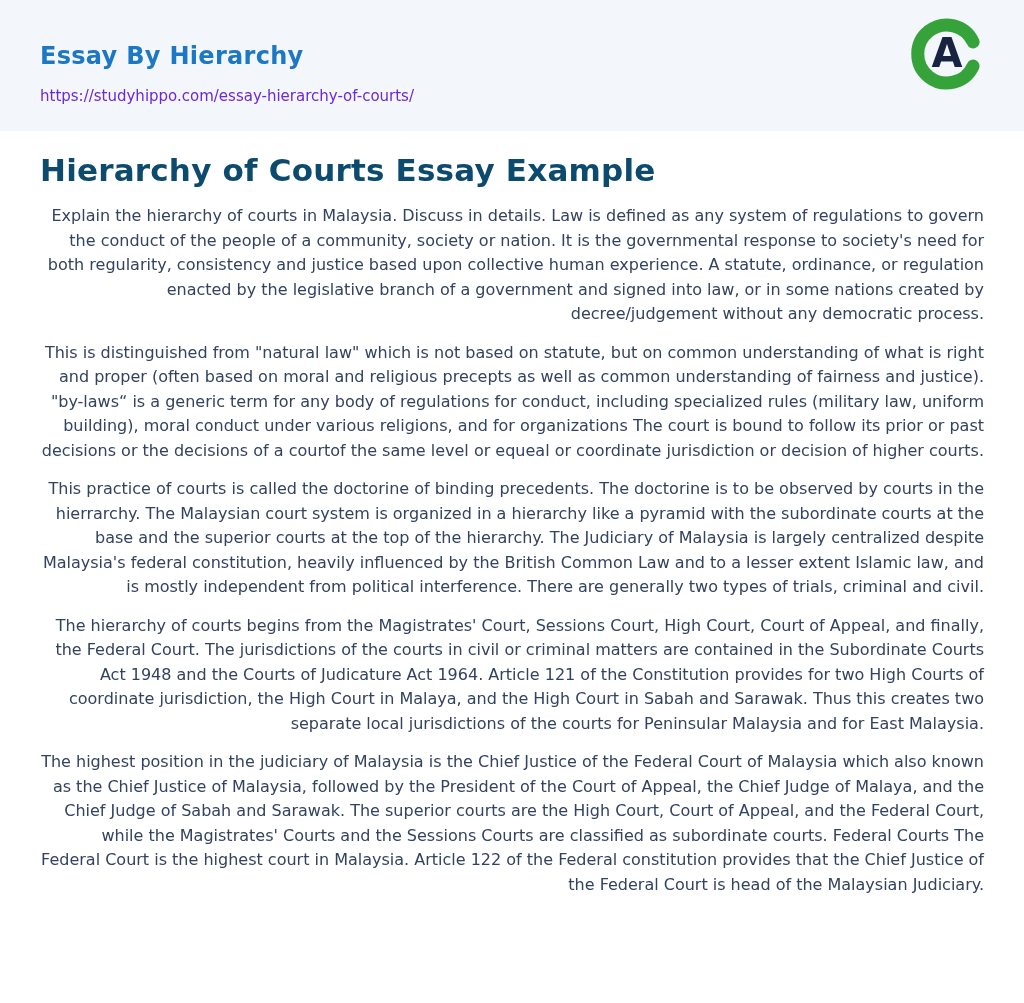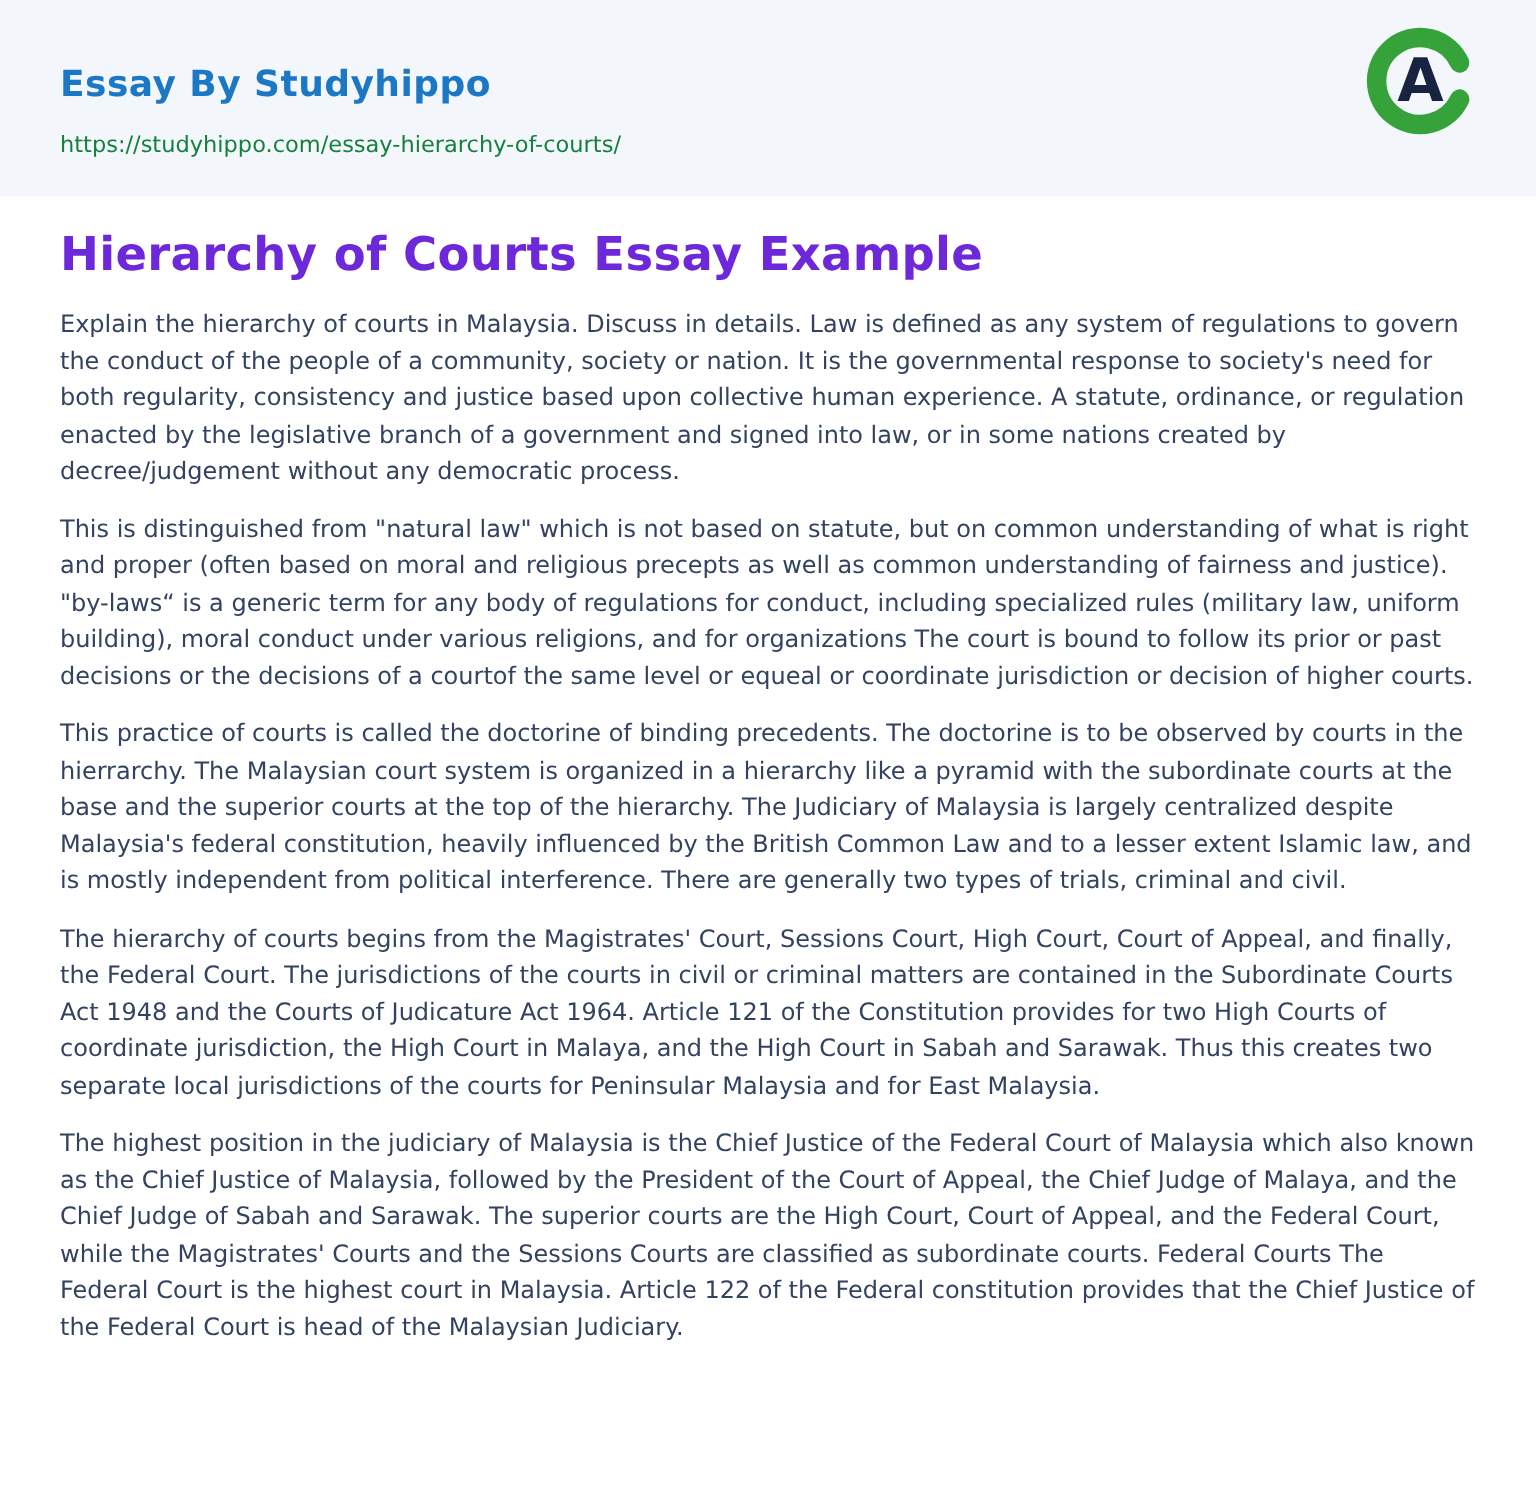--- a/index.html
+++ b/index.html
@@ -19,55 +19,56 @@
   .site-title {
     font-size: 24px;
     font-weight: 700;
     color: #1c77c4;
     letter-spacing: 0.3px;
   }
   .site-url {
     display: inline-block;
     margin-top: 17px;
     font-size: 15px;
-    color: #15803d;
+    color: #6d28d9;
     text-decoration: none;
     cursor: pointer;
   }
   .logo {
     position: absolute;
     top: 15px;
     right: 38px;
     width: 78px;
     height: 78px;
   }
   .logo svg { width: 100%; height: 100%; display: block; }
   .main {
     padding: 21px 40px 0 40px;
   }
   .page-title {
     font-size: 31px;
     font-weight: 700;
-    color: #6d28d9;
+    color: #0c4a6e;
     letter-spacing: 0.2px;
     margin: 0 0 16px 0;
   }
   .para {
     font-size: 16px;
     line-height: 24.5px;
     color: #33425f;
     margin: 0 0 14px 0;
+    text-align: right;
   }
 </style>
 </head>
 <body>
 
 <div class="site-header">
   <div>
-    <div class="site-title">Essay By Studyhippo</div>
+    <div class="site-title">Essay By Hierarchy</div>
     <a class="site-url">https://studyhippo.com/essay-hierarchy-of-courts/</a>
   </div>
   <div class="logo">
     <svg viewBox="0 0 78 78" xmlns="http://www.w3.org/2000/svg">
 
       <path d="M 65.1 51.1 A 29 29 0 1 1 65.1 26.9" fill="none" stroke="#35a339" stroke-width="13" stroke-linecap="round"></path>
       <text x="39" y="52" text-anchor="middle" font-size="40" font-weight="bold" fill="#172340" font-family="DejaVu Sans, Liberation Sans, sans-serif">A</text>
     </svg>
   </div>
 </div>

